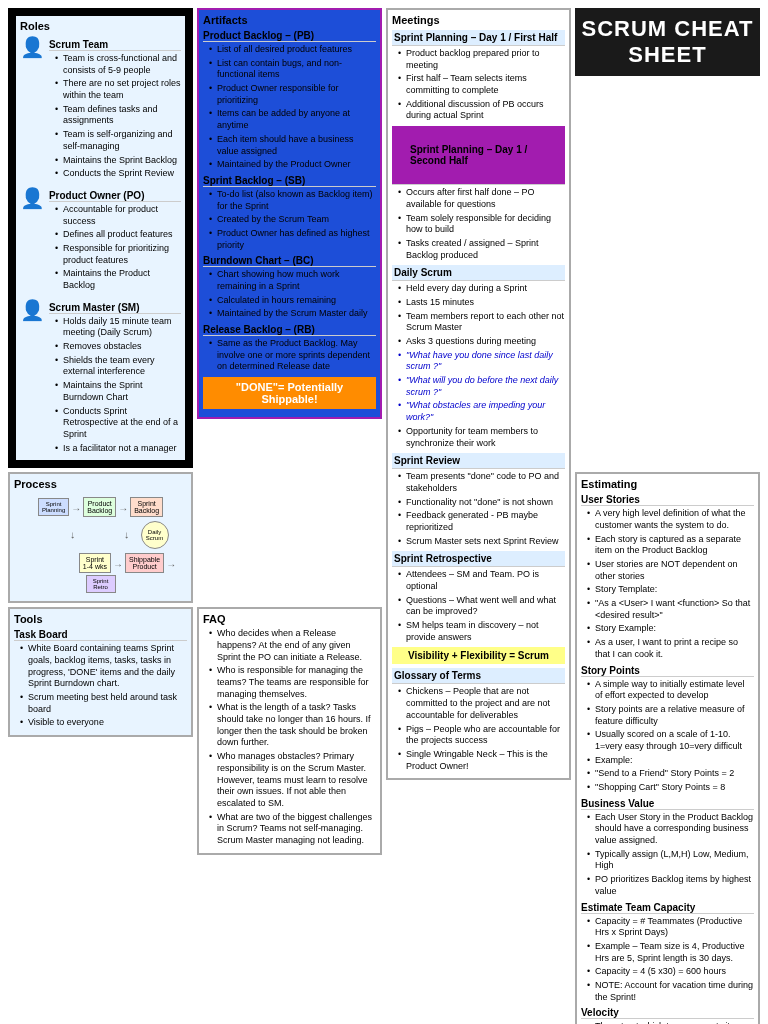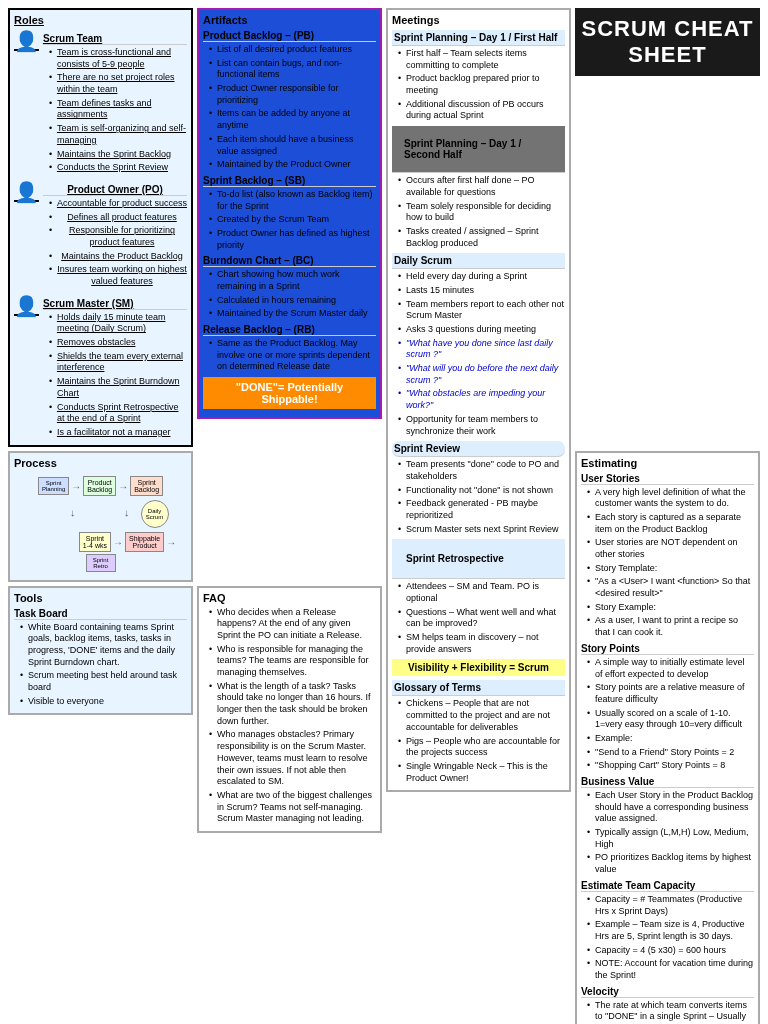--- a/index.html
+++ b/index.html
@@ -118,48 +118,47 @@
       background: #ffffcc;
       text-align: center;
     }
   </style>
 </head>
 <body>
 
 <div class="full-layout">
 
   <div class="col1" style="grid-row: 1;">
-    <div class="section-box" style="border: 2px solid #000000; background: #e8f4ff; text-decoration: underline;">
+    <div class="section-box" style="border: 8px solid #000000; background: #e8f4ff;">
       <div class="section-title">Roles</div>
 
       <div style="display:flex; align-items:flex-start; gap:4px; margin-top:3px;">
         <span style="font-size:20px; color:#cc0000;">👤</span>
         <div style="flex:1;">
           <div class="subsection-title">Scrum Team</div>
           <ul class="bullet-list">
             <li>Team is cross-functional and consists of 5-9 people</li>
             <li>There are no set project roles within the team</li>
             <li>Team defines tasks and assignments</li>
             <li>Team is self-organizing and self-managing</li>
             <li>Maintains the Sprint Backlog</li>
             <li>Conducts the Sprint Review</li>
           </ul>
         </div>
       </div>
 
       <div style="display:flex; align-items:flex-start; gap:4px; margin-top:4px;">
         <span style="font-size:20px; color:#006600;">👤</span>
-        <div style="flex:1;text-align:center;">
+        <div style="flex:1;">
           <div class="subsection-title">Product Owner (PO)</div>
           <ul class="bullet-list">
             <li>Accountable for product success</li>
             <li>Defines all product features</li>
             <li>Responsible for prioritizing product features</li>
             <li>Maintains the Product Backlog</li>
-            <li>Insures team working on highest valued features</li>
           </ul>
         </div>
       </div>
 
       <div style="display:flex; align-items:flex-start; gap:4px; margin-top:4px;">
         <span style="font-size:20px; color:#0000cc;">👤</span>
         <div style="flex:1;">
           <div class="subsection-title">Scrum Master (SM)</div>
           <ul class="bullet-list">
             <li>Holds daily 15 minute team meeting (Daily Scrum)</li>
@@ -268,53 +267,53 @@
       </ul>
     </div>
   </div>
 
   <div class="col3" style="grid-row: 1 / span 3;">
     <div class="section-box" style="border: 2px solid #aaa; background: #fff;">
       <div class="section-title">Meetings</div>
 
       <div class="subsection-title" style="background:#ddeeff; padding:2px;">Sprint Planning – Day 1 / First Half</div>
       <ul class="bullet-list">
+        <li>Product backlog prepared prior to meeting</li>
         <li>First half – Team selects items committing to complete</li>
-        <li>Product backlog prepared prior to meeting</li>
         <li>Additional discussion of PB occurs during actual Sprint</li>
       </ul>
 
-      <div class="subsection-title" style="background:#737373; padding:12px; margin-top:4px;">Sprint Planning – Day 1 / Second Half</div>
+      <div class="subsection-title" style="background:#a21caf; padding:18px; margin-top:4px;">Sprint Planning – Day 1 / Second Half</div>
       <ul class="bullet-list">
         <li>Occurs after first half done – PO available for questions</li>
         <li>Team solely responsible for deciding how to build</li>
         <li>Tasks created / assigned – Sprint Backlog produced</li>
       </ul>
 
       <div class="subsection-title" style="background:#ddeeff; padding:2px; margin-top:4px;">Daily Scrum</div>
       <ul class="bullet-list">
         <li>Held every day during a Sprint</li>
         <li>Lasts 15 minutes</li>
         <li>Team members report to each other not Scrum Master</li>
         <li>Asks 3 questions during meeting</li>
         <li style="color:#0000cc; font-style:italic;">"What have you done since last daily scrum ?"</li>
         <li style="color:#0000cc; font-style:italic;">"What will you do before the next daily scrum ?"</li>
         <li style="color:#0000cc; font-style:italic;">"What obstacles are impeding your work?"</li>
         <li>Opportunity for team members to synchronize their work</li>
       </ul>
 
-      <div class="subsection-title" style="background:#ddeeff; padding:2px; margin-top:4px;border-radius:7px;">Sprint Review</div>
+      <div class="subsection-title" style="background:#ddeeff; padding:2px; margin-top:4px;">Sprint Review</div>
       <ul class="bullet-list">
         <li>Team presents "done" code to PO and stakeholders</li>
         <li>Functionality not "done" is not shown</li>
         <li>Feedback generated - PB maybe reprioritized</li>
         <li>Scrum Master sets next Sprint Review</li>
       </ul>
 
-      <div class="subsection-title" style="background:#ddeeff; padding:14px; margin-top:4px;">Sprint Retrospective</div>
+      <div class="subsection-title" style="background:#ddeeff; padding:2px; margin-top:4px;">Sprint Retrospective</div>
       <ul class="bullet-list">
         <li>Attendees – SM and Team.  PO is optional</li>
         <li>Questions – What went well and what can be improved?</li>
         <li>SM helps team in discovery – not provide answers</li>
       </ul>
 
       <div class="highlight-yellow">Visibility + Flexibility = Scrum</div>
 
       <div class="subsection-title" style="background:#ddeeff; padding:2px; margin-top:4px;">Glossary of Terms</div>
       <ul class="bullet-list">

